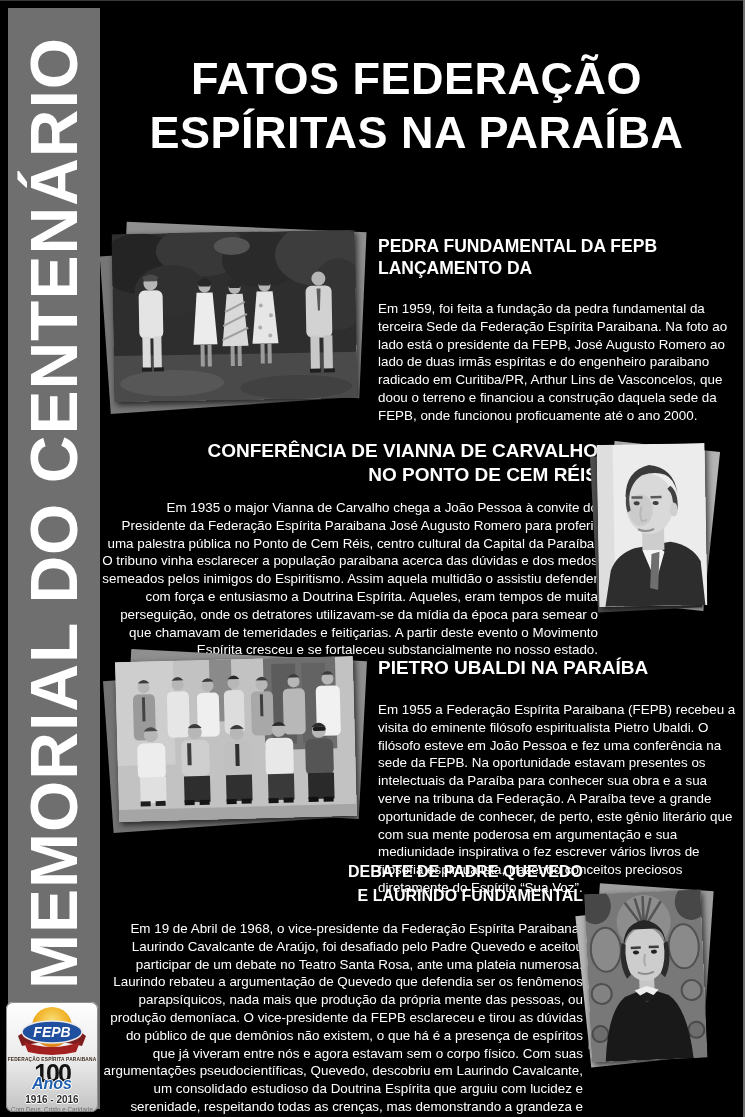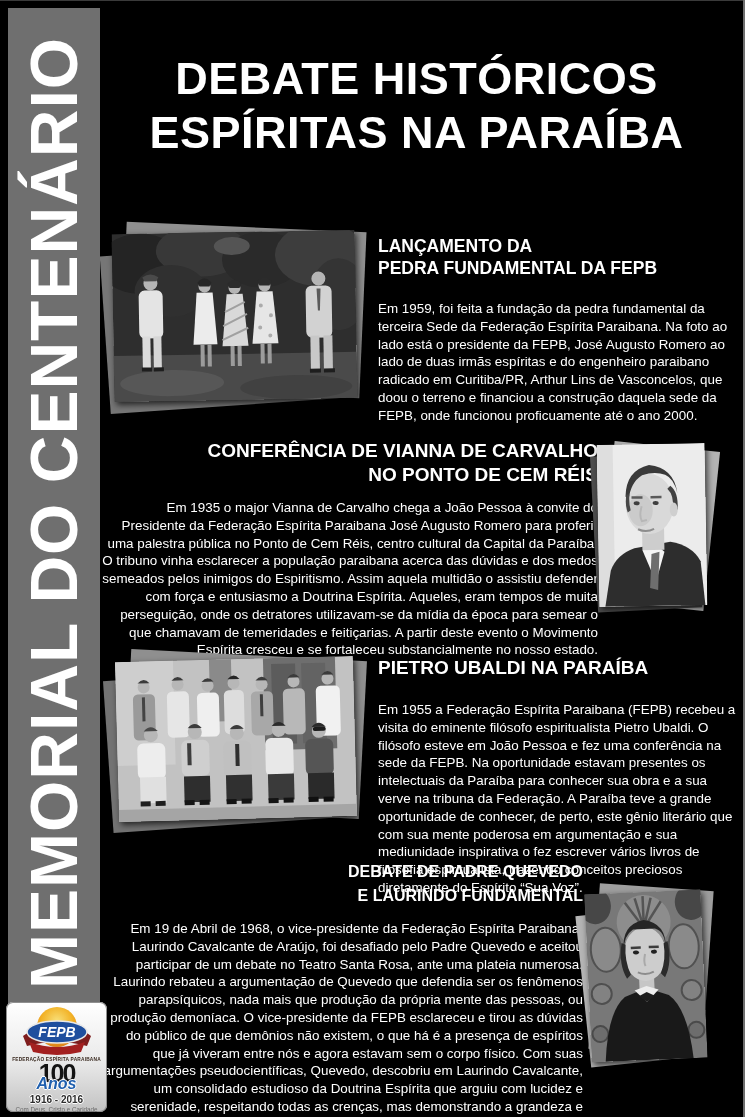--- a/index.html
+++ b/index.html
@@ -53,21 +53,21 @@
   .p3 .sheetA{left:10px;top:-4px;width:236px;height:158px;background:#8f8f8f;transform:rotate(3deg);}
   .p3 .sheetB{left:-9px;top:14px;width:234px;height:152px;background:#737373;transform:rotate(-4deg);}
   .p3 .pic{left:0;top:0;transform:rotate(-1.5deg);}
 
   .p4{left:588px;top:890px;width:116px;height:168px;}
   .p4 .sheetA{left:6px;top:-3px;width:114px;height:166px;background:#9e9e9e;transform:rotate(4deg);}
   .p4 .sheetB{left:-5px;top:20px;width:112px;height:152px;background:#b5b5b5;transform:rotate(-6deg);}
   .p4 .pic{left:0;top:2px;transform:rotate(-2.5deg);}
 
   
-  .logo{position:absolute;left:6px;top:1002px;width:101px;height:110px;
+  .logo{position:absolute;left:6px;top:1002px;width:92px;height:110px;
     background:linear-gradient(180deg,#ffffff 0%,#e9e9e9 55%,#c2c2c2 100%);
     border-radius:7px;text-align:center;overflow:hidden;box-shadow:inset 0 0 0 1px #909090;}
   .logo-emblem{display:block;margin:2px auto 0;}
   .logo-org{font-size:4.8px;font-weight:bold;color:#38281e;letter-spacing:.2px;margin-top:1px;}
   .logo-100{font-size:25px;line-height:21px;font-weight:bold;color:#131313;letter-spacing:-2px;margin-top:1px;}
   .logo-anos{font-size:16px;line-height:14px;font-weight:bold;font-style:italic;color:#1f5fae;margin-top:-7px;
     text-shadow:-1px 0 #fff,1px 0 #fff,0 -1px #fff,0 1px #fff;}
   .logo-period{font-size:10px;font-weight:bold;color:#2c2c2c;margin-top:3px;
     text-shadow:-1px 0 #fff,1px 0 #fff,0 -1px #fff,0 1px #fff;}
   .logo-motto{font-size:6.3px;color:#6a6a6a;margin-top:1px;}
@@ -77,21 +77,21 @@
 
 <div class="poster">
   <div class="edge-top"></div>
   <div class="edge-right"></div>
 
   <aside class="sidebar">
     <div class="sidebar-title">MEMORIAL DO CENTENÁRIO</div>
   </aside>
 
   <header class="main-title">
-    <div>DEBATE HISTÓRICOS</div>
+    <div>FATOS FEDERAÇÃO</div>
     <div>ESPÍRITAS NA PARAÍBA</div>
   </header>
 
   <div class="photo p1">
     <div class="sheet sheetA"></div>
     <div class="sheet sheetB"></div>
     <div class="pic">
       <svg width="243" height="168" viewBox="0 0 243 168">
         <rect width="243" height="168" fill="#2e2e2e"></rect>
         <ellipse cx="28" cy="30" rx="42" ry="30" fill="#242424"></ellipse>
@@ -141,22 +141,22 @@
         <path d="M204,58 L208,58 L207,80 L205,80 Z" fill="#5a5a5a"></path>
         <rect x="197" y="105" width="9" height="34" fill="#c8c8c8"></rect>
         <rect x="210" y="105" width="9" height="34" fill="#c2c2c2"></rect>
         <rect x="196" y="138" width="11" height="4" fill="#1e1e1e"></rect>
         <rect x="210" y="138" width="11" height="4" fill="#1e1e1e"></rect>
       </svg>
     </div>
   </div>
   <div class="txt t1">
     <div class="heading">
+      <div>PEDRA FUNDAMENTAL DA FEPB</div>
       <div>LANÇAMENTO DA</div>
-      <div>PEDRA FUNDAMENTAL DA FEPB</div>
     </div>
     <div class="bodytext">Em 1959, foi feita a fundação da pedra fundamental da terceira Sede da Federação Espírita Paraibana. Na foto ao lado está o presidente da FEPB, José Augusto Romero ao lado de duas irmãs espíritas e do engenheiro paraibano radicado em Curitiba/PR, Arthur Lins de Vasconcelos, que doou o terreno e financiou a construção daquela sede da FEPB, onde funcionou proficuamente até o ano 2000.</div>
   </div>
 
   <div class="txt t2">
     <div class="heading">
       <div>CONFERÊNCIA DE VIANNA DE CARVALHO</div>
       <div>NO PONTO DE CEM RÉIS</div>
     </div>
     <div class="bodytext">Em 1935 o major Vianna de Carvalho chega a João Pessoa à convite do Presidente da Federação Espírita Paraibana José Augusto Romero para proferir uma palestra pública no Ponto de Cem Réis, centro cultural da Capital da Paraíba. O tribuno vinha esclarecer a população paraibana acerca das dúvidas e dos medos semeados pelos inimigos do Espiritismo. Assim aquela multidão o assistiu defender com força e entusiasmo a Doutrina Espírita. Aqueles, eram tempos de muita perseguição, onde os detratores utilizavam-se da mídia da época para semear o que chamavam de temeridades e feitiçarias. A partir deste evento o Movimento Espírita cresceu e se fortaleceu substancialmente no nosso estado.</div>

